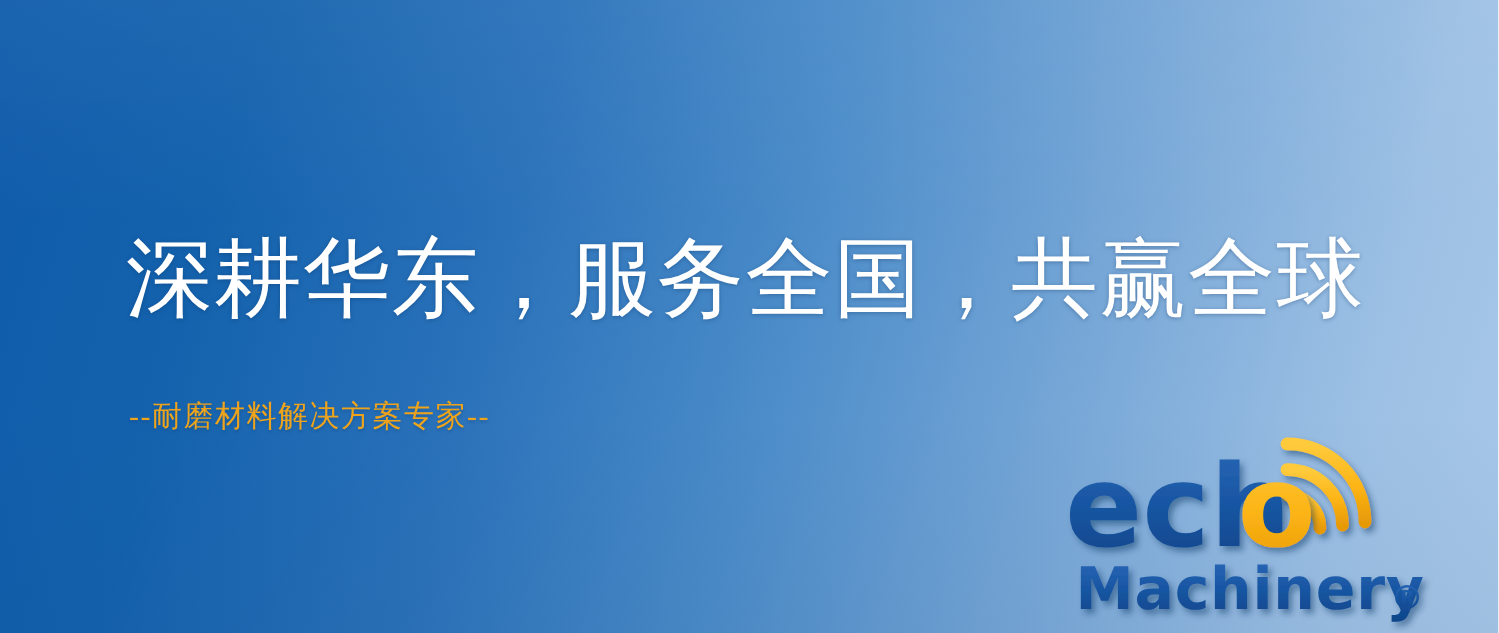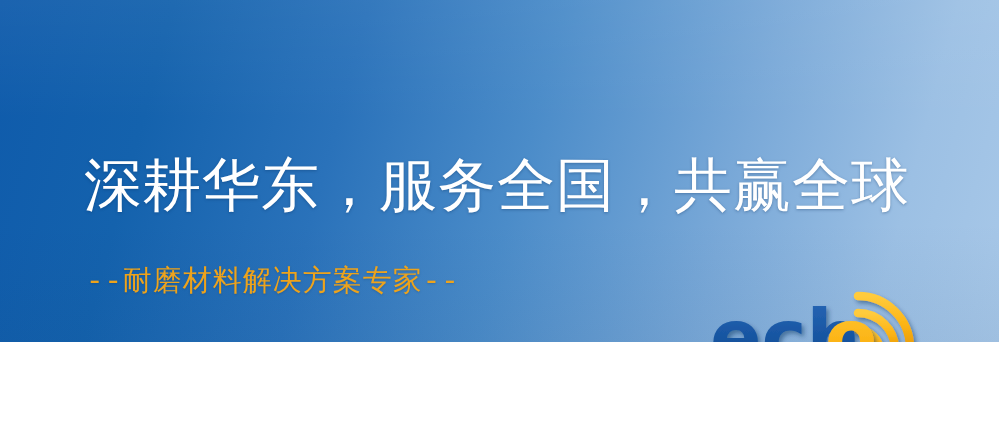--- a/index.html
+++ b/index.html
@@ -4,21 +4,21 @@
 <style>
   html, body {
     margin: 0;
     padding: 0;
     background: #ffffff;
   }
 
   #banner {
     position: relative;
     width: 999px;
-    height: 342px;
+    height: 422px;
     overflow: hidden;
     font-family: "Liberation Sans", sans-serif;
     
     background:
       linear-gradient(105deg,
         #0f5bab 0%,
         #1462ad 16%,
         #2a72ba 34%,
         #4b8cc9 52%,
         #7aa9d8 72%,
@@ -53,22 +53,22 @@
     white-space: nowrap;
     text-shadow: 0 1px 3px rgba(8,46,92,0.35);
     z-index: 3;
   }
 
   .subtitle {
     position: absolute;
     left: 86px;
     top: 266px;
     margin: 0;
-    font-family: Liberation Mono, monospace;
-    font-size: 29px;
+    font-family: Liberation Serif, serif;
+    font-size: 20px;
     line-height: 1.2;
     font-weight: 400;
     color: #eda31c;
     letter-spacing: 1px;
     white-space: nowrap;
     text-shadow: 0 1px 2px rgba(10,50,100,0.25);
     z-index: 3;
     text-align: right;
   }
 

